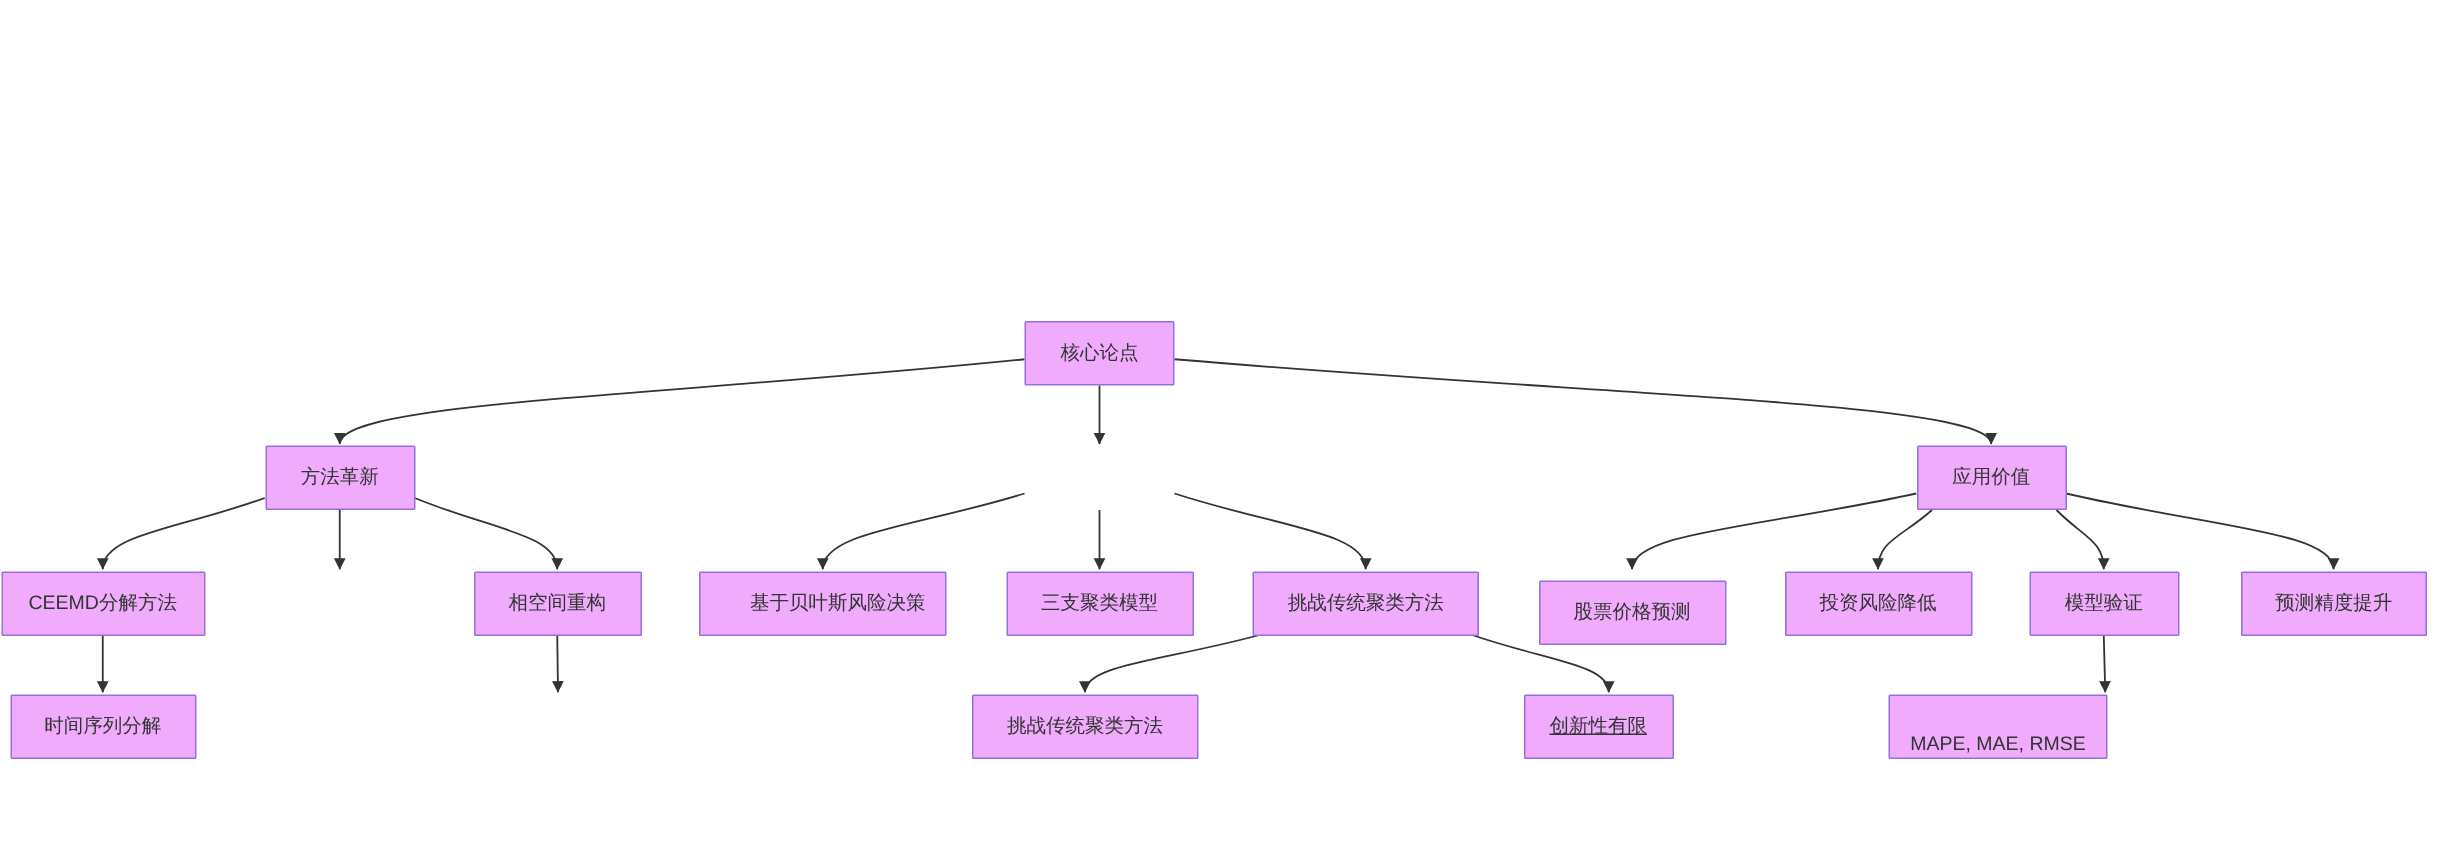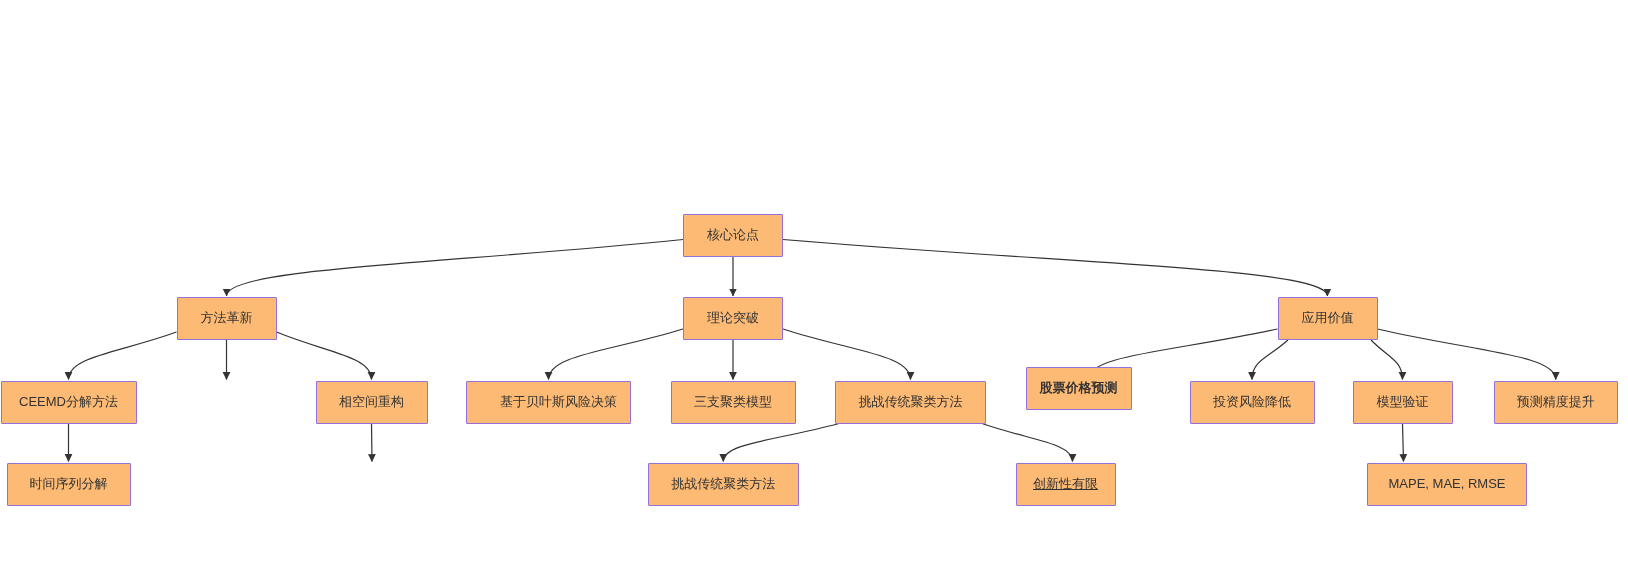--- a/index.html
+++ b/index.html
@@ -18,21 +18,21 @@
   #edge-layer {
     position: absolute;
     left: 0;
     top: 0;
     width: 1628px;
     height: 576px;
   }
   .node {
     position: absolute;
     box-sizing: border-box;
-    background: #fdba74;
+    background: #f0abfc;
     border: 1px solid #9370DB;
     border-radius: 1px;
     display: flex;
     align-items: center;
     justify-content: center;
     color: #333333;
     font-size: 13px;
     line-height: 1.3;
     white-space: nowrap;
     cursor: default;
@@ -72,58 +72,55 @@
         <path d="M 1402.5 423.5 L 1403.5 461.5" fill="none" stroke="#333333" stroke-width="1.2" marker-end="url(#arrowhead)"></path>
       </g>
   </svg>
 
   <div class="node" style="left: 683px; top: 214px; width: 100px; height: 43px;">
       <span>核心论点</span>
     </div>
   <div class="node" style="left: 176.5px; top: 297px; width: 100px; height: 43px;">
       <span>方法革新</span>
     </div>
-  <div class="node" style="left: 683px; top: 297px; width: 100px; height: 43px;">
-      <span>理论突破</span>
-    </div>
   <div class="node" style="left: 1277.5px; top: 297px; width: 100px; height: 43px;">
       <span>应用价值</span>
     </div>
   <div class="node" style="left: 0.5px; top: 380.5px; width: 136px; height: 43px;">
       <span>CEEMD分解方法</span>
     </div>
   <div class="node" style="left: 315.5px; top: 380.5px; width: 112px; height: 43px;">
       <span>相空间重构</span>
     </div>
   <div class="node" style="left: 466px; top: 380.5px; width: 165px; height: 43px; padding-left: 20px;">
       <span>基于贝叶斯风险决策</span>
     </div>
   <div class="node" style="left: 670.5px; top: 380.5px; width: 125px; height: 43px;">
       <span>三支聚类模型</span>
     </div>
   <div class="node" style="left: 835px; top: 380.5px; width: 151px; height: 43px;">
       <span>挑战传统聚类方法</span>
     </div>
-  <div class="node" style="left: 1025.5px; top: 367px; width: 106px; height: 43px; font-weight: bold;">
+  <div class="node" style="left: 1025.5px; top: 387px; width: 125px; height: 43px;">
       <span>股票价格预测</span>
     </div>
   <div class="node" style="left: 1189.5px; top: 380.5px; width: 125px; height: 43px;">
       <span>投资风险降低</span>
     </div>
   <div class="node" style="left: 1352.5px; top: 380.5px; width: 100px; height: 43px;">
       <span>模型验证</span>
     </div>
   <div class="node" style="left: 1493.5px; top: 380.5px; width: 124.5px; height: 43px;">
       <span>预测精度提升</span>
     </div>
   <div class="node" style="left: 6.5px; top: 462.5px; width: 124px; height: 43px;">
       <span>时间序列分解</span>
     </div>
   <div class="node" style="left: 647.5px; top: 462.5px; width: 151.5px; height: 43px;">
       <span>挑战传统聚类方法</span>
     </div>
   <div class="node" style="left: 1015.5px; top: 462.5px; width: 100px; height: 43px; text-decoration: underline;">
       <span>创新性有限</span>
     </div>
-  <div class="node" style="left: 1367px; top: 462.5px; width: 160px; height: 43px;">
+  <div class="node" style="left: 1259px; top: 462.5px; width: 146px; height: 43px; align-items: flex-end;">
       <span>MAPE, MAE, RMSE</span>
     </div>
 </div>
 
 </body></html>

